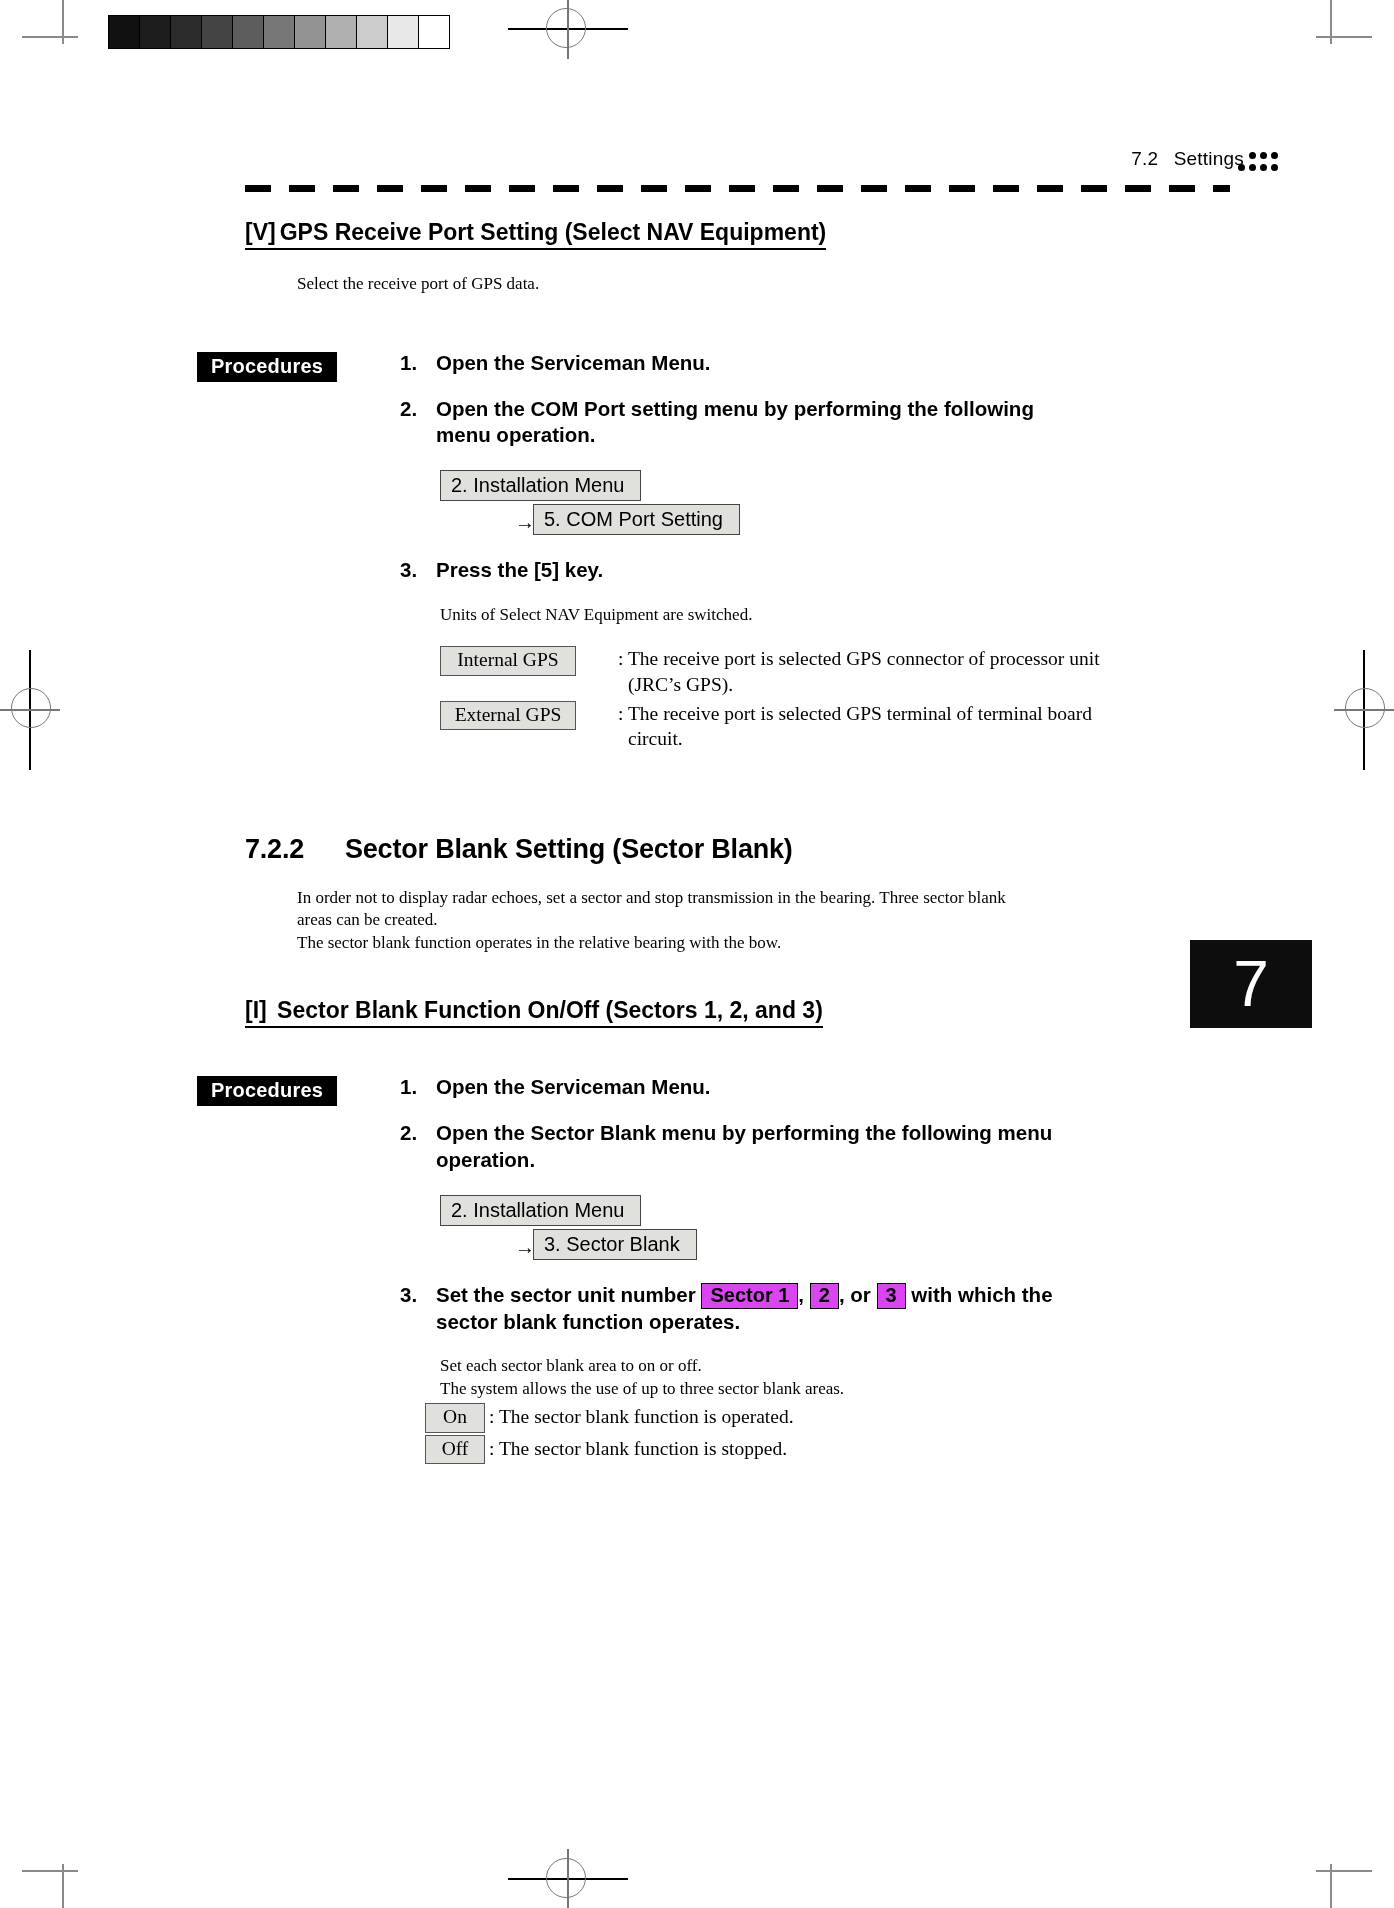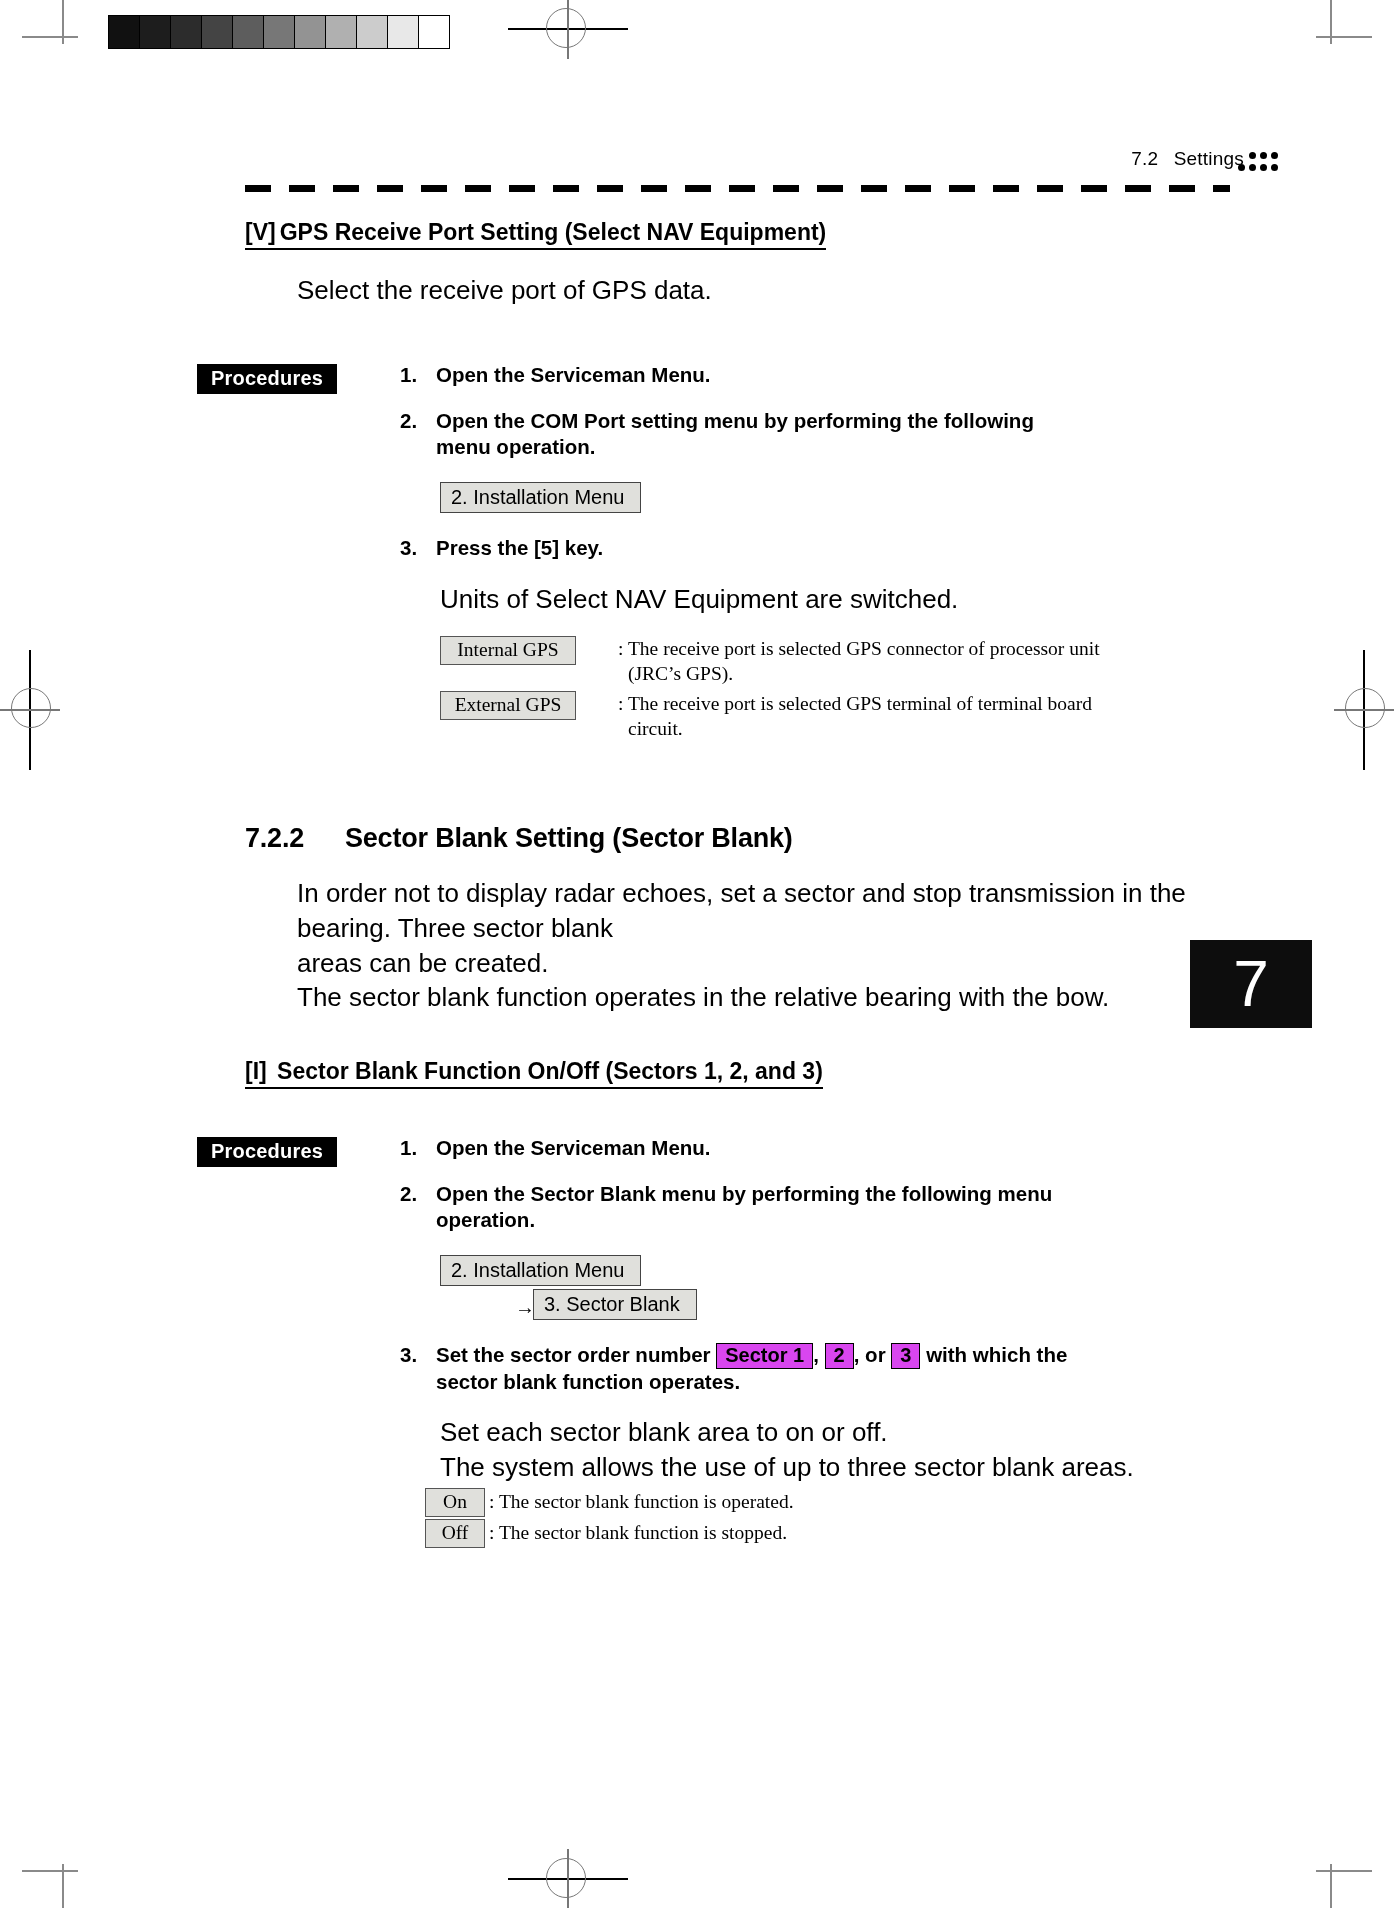--- a/index.html
+++ b/index.html
@@ -157,22 +157,22 @@
   .head-section {
     font-family: "Liberation Sans", sans-serif;
     font-weight: bold;
     font-size: 27px;
     letter-spacing: -0.2px;
   }
   .head-section .num { display: inline-block; width: 100px; }
 
   
   .body-text {
-    font-family: Liberation Sans, sans-serif;
-    font-size: 26px;
+    font-family: Liberation Serif, serif;
+    font-size: 17px;
     line-height: 1.33;
   }
 
   .indent-1 { margin-left: 52px; }
   .indent-3 { margin-left: 195px; }
 
   
   .proc-tag {
     position: absolute;
     background: #000;
@@ -402,20 +402,23 @@
 
     <div class="step" style="margin-top:20px;">
       <span class="step-num">2.</span>
       <span>Open the COM Port setting menu by performing the following menu operation.</span>
     </div>
 
     <div class="menu-path" style="margin-top:22px;">
       <div>
         <span class="menu-box">2. Installation Menu</span>
       </div>
+      <div class="menu-row-2">
+        <span class="arrow">→</span><span class="menu-box">5. COM Port Setting</span>
+      </div>
     </div>
 
     <div class="step" style="margin-top:22px;">
       <span class="step-num">3.</span>
       <span>Press the [5] key.</span>
     </div>
 
     <div class="body-text indent-3" style="margin-top:20px;">Units of Select NAV Equipment are switched.</div>
 
     <div class="def-row" style="margin-top:20px;">
@@ -471,21 +474,21 @@
       <div>
         <span class="menu-box">2. Installation Menu</span>
       </div>
       <div class="menu-row-2">
         <span class="arrow">→</span><span class="menu-box">3. Sector Blank</span>
       </div>
     </div>
 
     <div class="step" style="margin-top:22px; max-width:700px;">
       <span class="step-num">3.</span>
-      <span>Set the sector order number</span>
+      <span>Set the sector unit number</span>
       <span class="key-box">Sector 1</span><span>,</span>
       <span class="key-box">2</span><span>, or</span>
       <span class="key-box">3</span>
       <span>with which the</span>
       <span style="display:block;">sector blank function operates.</span>
     </div>
 
     <div class="body-text indent-3" style="margin-top:20px;">
       <div>Set each sector blank area to on or off.</div>
       <div>The system allows the use of up to three sector blank areas.</div>

